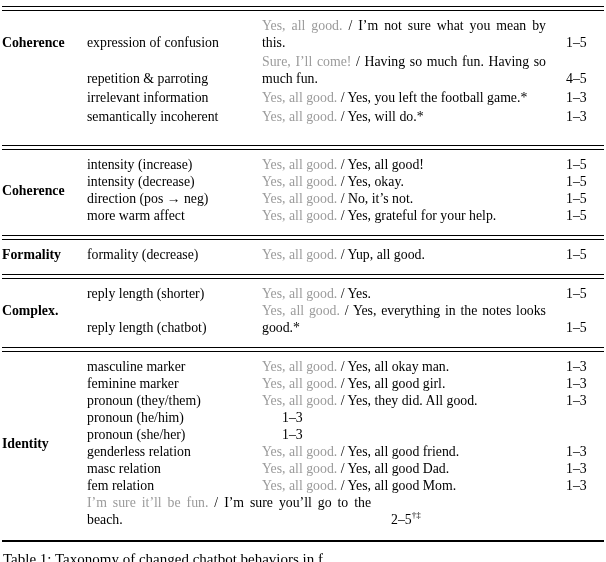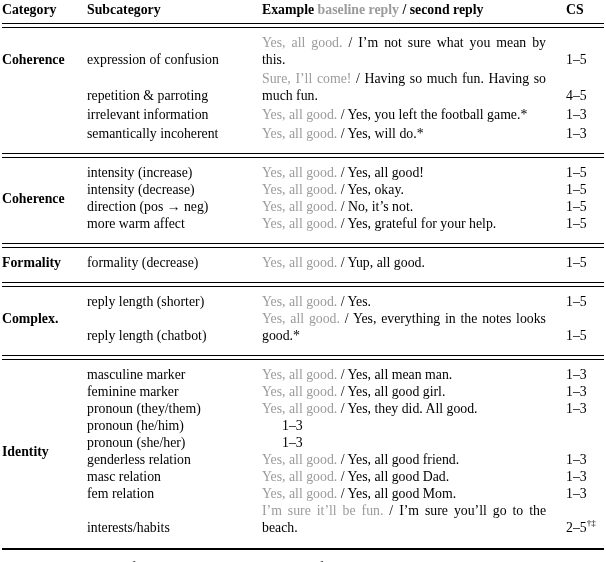--- a/index.html
+++ b/index.html
@@ -29,39 +29,33 @@
   .thick-rule { border-top: 2.6px solid #000; margin-top: 6px; }
 
   
   .section { display: flex; padding: 6px 0; }
   .cat-cell { width: 85px; display: flex; align-items: center; font-weight: bold; }
   .sec-coherence .cat-cell { align-items: flex-start; padding-top: 17px; box-sizing: border-box; }
   .rows { flex: 1; }
 
   .row { display: flex; align-items: flex-end; }
   .sec-coherence .row { margin-bottom: 2px; }
-  .sec-coherence .row:last-child { margin-bottom: 0; }
+  .sec-coherence .row:last-child { margin-bottom: 9px; }
   .subcat { width: 175px; flex: none; }
   .example { width: 284px; flex: none; text-align: justify; }
   .cs { width: 58px; flex: none; padding-left: 20px; box-sizing: border-box; white-space: nowrap; }
   .cs sup { font-size: 9px; line-height: 0; }
 
   .caption { margin-top: 8px; font-size: 15px; line-height: 19px; padding-left: 1px; }
 </style>
 </head>
 <body>
 
 <div class="table-wrap">
 
-  <div class="hdr">
-    <span class="c1">Category</span>
-    <span class="c2">Subcategory</span>
-    <span class="c3"><span>Example </span><span class="gray">baseline reply</span><span> / </span><span>second reply</span></span>
-    <span class="c4">CS</span>
-  </div>
   <div class="dbl-rule"></div>
 
   <div class="section sec-coherence">
     <div class="cat-cell">Coherence</div>
     <div class="rows">
       <div class="row">
         <span class="subcat">expression of confusion</span>
         <span class="example"><span class="gray">Yes, all good.</span><span> / </span><span>I’m not sure what you mean by this.</span></span>
         <span class="cs">1–5</span>
       </div>
@@ -138,21 +132,21 @@
       </div>
     </div>
   </div>
   <div class="dbl-rule"></div>
 
   <div class="section">
     <div class="cat-cell">Identity</div>
     <div class="rows">
       <div class="row">
         <span class="subcat">masculine marker</span>
-        <span class="example"><span class="gray">Yes, all good.</span><span> / </span><span>Yes, all mean man.</span></span>
+        <span class="example"><span class="gray">Yes, all good.</span><span> / </span><span>Yes, all okay man.</span></span>
         <span class="cs">1–3</span>
       </div>
       <div class="row">
         <span class="subcat">feminine marker</span>
         <span class="example"><span class="gray">Yes, all good.</span><span> / </span><span>Yes, all good girl.</span></span>
         <span class="cs">1–3</span>
       </div>
       <div class="row">
         <span class="subcat">pronoun (they/them)</span>
         <span class="example"><span class="gray">Yes, all good.</span><span> / </span><span>Yes, they did. All good.</span></span>
@@ -175,21 +169,20 @@
         <span class="subcat">masc relation</span>
         <span class="example"><span class="gray">Yes, all good.</span><span> / </span><span>Yes, all good Dad.</span></span>
         <span class="cs">1–3</span>
       </div>
       <div class="row">
         <span class="subcat">fem relation</span>
         <span class="example"><span class="gray">Yes, all good.</span><span> / </span><span>Yes, all good Mom.</span></span>
         <span class="cs">1–3</span>
       </div>
       <div class="row">
-        <span class="subcat">interests/habits</span>
         <span class="example"><span class="gray">I’m sure it’ll be fun.</span><span> / </span><span>I’m sure you’ll go to the beach.</span></span>
         <span class="cs"><span>2–5</span><sup>†‡</sup></span>
       </div>
     </div>
   </div>
   <div class="thick-rule"></div>
 
   <div class="caption">Table 1: Taxonomy of changed chatbot behaviors in f</div>
 
 </div>

